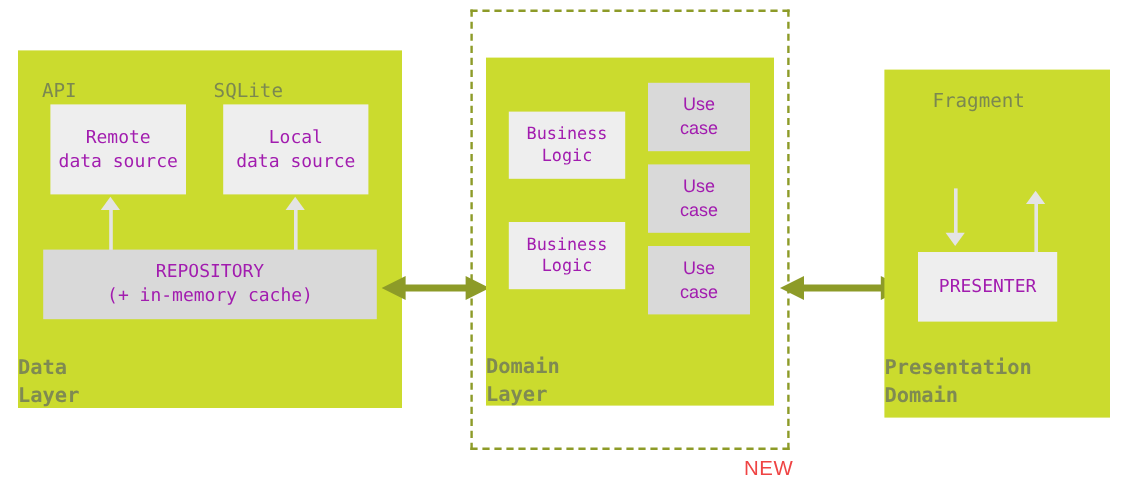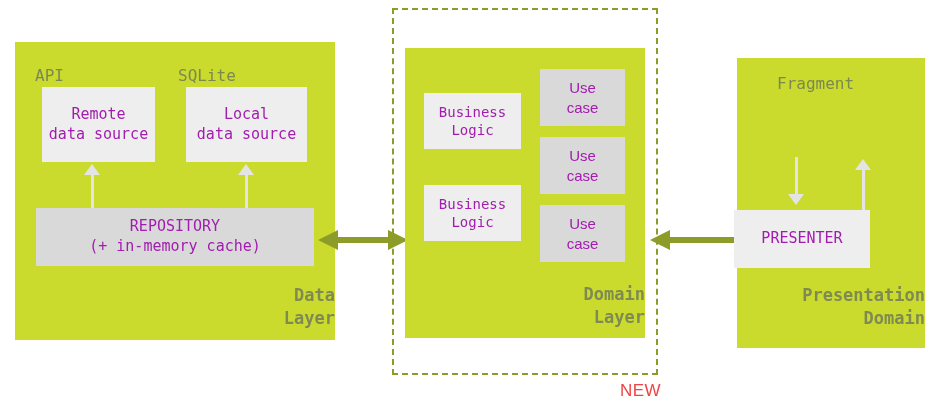--- a/index.html
+++ b/index.html
@@ -58,23 +58,24 @@
     white-space: pre;
   }
 
   
   .layer-title {
     position: absolute;
     font-family: "DejaVu Sans Mono", monospace;
     font-size: 17px;
     font-weight: bold;
     color: #7f8a52;
-    text-align: right;
+    text-align: left;
     line-height: 1.38;
     white-space: pre;
+    margin-top: 12px;
   }
 
   
   .new-tag {
     position: absolute;
     font-family: "Liberation Sans", sans-serif;
     font-size: 17px;
     color: #ef4444;
     letter-spacing: .5px;
     white-space: pre;
@@ -173,18 +174,18 @@
 
   <div class="caption" style="left:777px; top:74px;">Fragment</div>
 
 
   <div class="wstem" style="left:795px; top:157px; width:3px; height:38px;"></div>
   <div class="wtri-down" style="left:788px; top:194px;"></div>
 
   <div class="wstem" style="left:862px; top:170px; width:3px; height:40px;"></div>
   <div class="wtri-up" style="left:855px; top:159px;"></div>
 
-  <div class="box light mono" style="left:734px; top:210px; width:136px; height:58px; font-size:15px;">PRESENTER</div>
+  <div class="box light mono" style="left:765px; top:210px; width:116px; height:58px; font-size:15px;">PRESENTER</div>
 
   <div class="layer-title" style="left:737px; top:284px; width:188px;">Presentation
 Domain</div>
 
 </div>
 
 </body></html>

